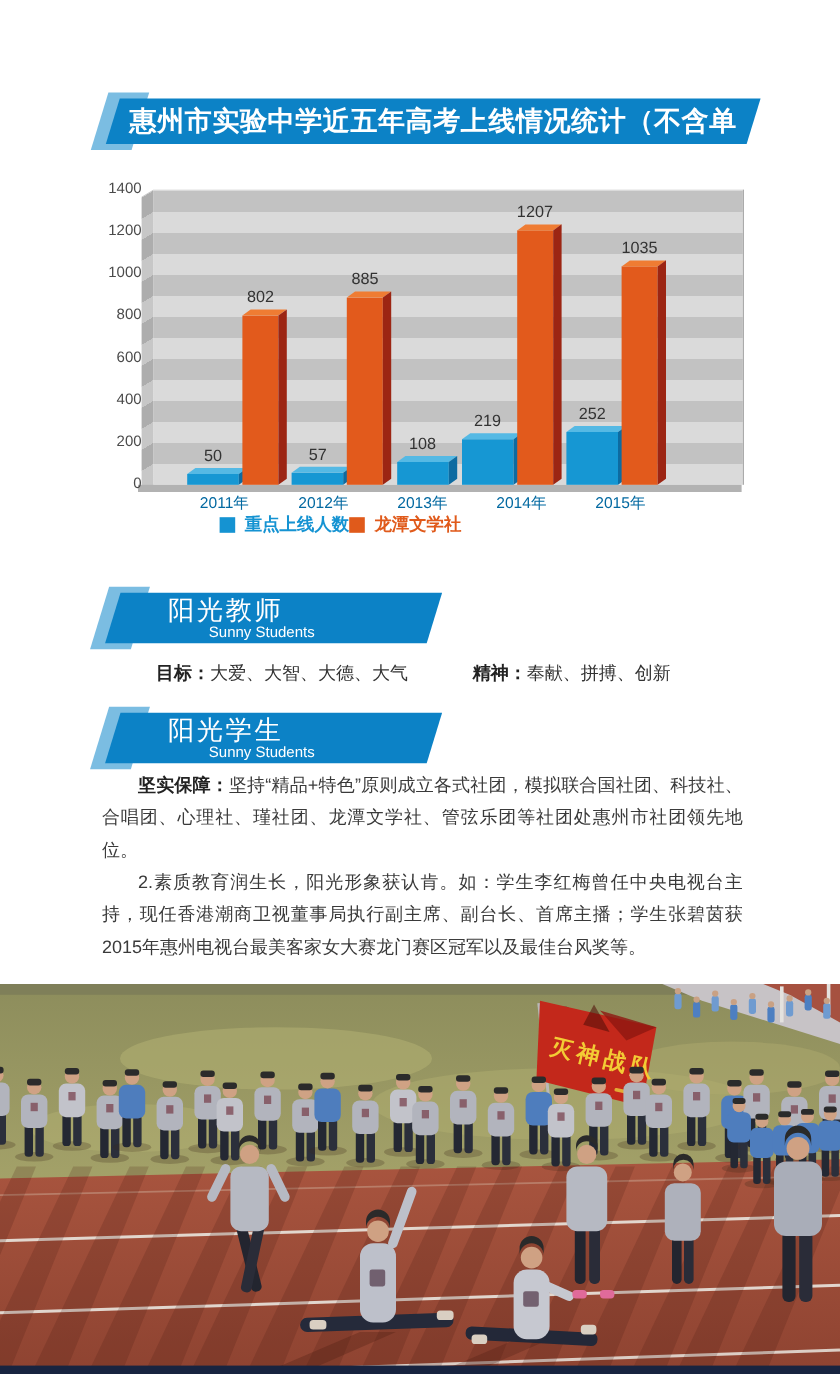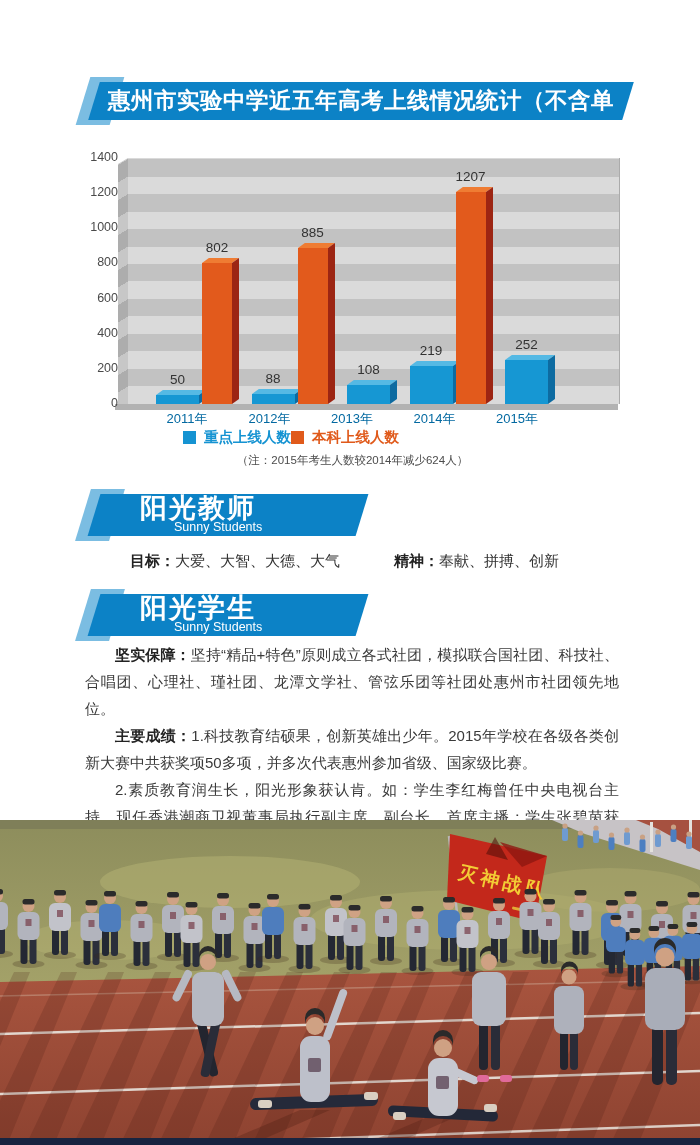--- a/index.html
+++ b/index.html
@@ -13,21 +13,21 @@
   .banner .accent{position:absolute;left:-11px;top:-5px;bottom:-5px;width:34px;
        background:#7bbde2;transform:skewX(-17deg)}
   .banner .bg{position:absolute;inset:0;background:#0c82c6;transform:skewX(-17deg)}
   .banner .txt{position:relative;z-index:2;color:#fff}
   #banner-main{left:94px;top:82px;width:534px;height:38px}
   #banner-main .txt{font-size:22.5px;font-weight:bold;line-height:38px;text-align:center;letter-spacing:.5px}
   .sec-banner{left:94px;width:268px;height:42px}
   #banner-teachers{top:494px}
   #banner-students{top:594px}
   .sec-banner .txt{padding:3px 0 0 46px}
-  .sec-title{font-size:27px;font-weight:bold;line-height:23px;letter-spacing:2px}
+  .sec-title{font-size:22px;font-weight:normal;line-height:23px;letter-spacing:2px}
   .sec-sub{font-size:12.5px;line-height:14px;margin-left:34px}
 
   
   #chart{position:absolute;left:85px;top:150px;width:535px;height:275px}
   #yaxis{position:absolute;left:0;top:8px;width:33px;height:246px}
   .ytick{position:absolute;right:0;width:33px;text-align:right;font-size:12.5px;color:#4a4a4a}
   #wall{position:absolute;left:33px;top:8px;width:10px;height:246px;
        background:repeating-linear-gradient(to top,#c7c7c7 0 17.5px,#adadad 17.5px 35px);
        transform:skewY(-31deg);transform-origin:100% 50%}
   #plot{position:absolute;left:43px;top:8px;width:492px;height:246px;
@@ -103,21 +103,21 @@
             <div class="bar-val" style="bottom: 17px;">50</div>
           </div>
           <div class="bar-wrap bw1">
             <div class="bar s1" style="height: 141px;"></div>
             <div class="bar-val" style="bottom: 149px;">802</div>
           </div>
         </div>
         <div class="bar-group">
           <div class="bar-wrap bw0">
             <div class="bar s0" style="height: 10px;"></div>
-            <div class="bar-val" style="bottom: 18px;">88</div>
+            <div class="bar-val" style="bottom: 18px;">57</div>
           </div>
           <div class="bar-wrap bw1">
             <div class="bar s1" style="height: 156px;"></div>
             <div class="bar-val" style="bottom: 164px;">885</div>
           </div>
         </div>
         <div class="bar-group">
           <div class="bar-wrap bw0">
             <div class="bar s0" style="height: 19px;"></div>
             <div class="bar-val" style="bottom: 27px;">108</div>
@@ -130,42 +130,45 @@
           </div>
           <div class="bar-wrap bw1">
             <div class="bar s1" style="height: 212px;"></div>
             <div class="bar-val" style="bottom: 220px;">1207</div>
           </div>
         </div>
         <div class="bar-group">
           <div class="bar-wrap bw0">
             <div class="bar s0" style="height: 44px;"></div>
             <div class="bar-val" style="bottom: 52px;">252</div>
+          </div>
+          <div class="bar-wrap bw1">
+            <div class="bar s1" style="height: 182px;"></div>
+            <div class="bar-val" style="bottom: 190px;">1035</div>
           </div>
         </div>
       </div>
     <div id="xlabels">
         <div class="xlab">2011年</div>
         <div class="xlab">2012年</div>
         <div class="xlab">2013年</div>
         <div class="xlab">2014年</div>
         <div class="xlab">2015年</div>
       </div>
   </div>
   <div id="legend">
       <div class="legend-item">
         <span class="legend-sw" style="background: rgb(21, 147, 210);"></span>
         <span style="color: rgb(21, 147, 210);">重点上线人数</span>
       </div>
       <div class="legend-item">
         <span class="legend-sw" style="background: rgb(224, 90, 27);"></span>
-        <span style="color: rgb(224, 90, 27);">本科上线人数</span>
+        <span style="color: rgb(224, 90, 27);">龙潭文学社</span>
       </div>
     </div>
-  <div id="chart-note">（注：2015年考生人数较2014年减少624人）</div>
 
   <div class="banner sec-banner" id="banner-teachers">
     <div class="accent"></div>
     <div class="bg"></div>
     <div class="txt">
       <div class="sec-title">阳光教师</div>
       <div class="sec-sub">Sunny Students</div>
     </div>
   </div>
   <div class="trait" id="trait-goal">
@@ -179,21 +182,20 @@
     <div class="accent"></div>
     <div class="bg"></div>
     <div class="txt">
       <div class="sec-title">阳光学生</div>
       <div class="sec-sub">Sunny Students</div>
     </div>
   </div>
 
   <div id="paras">
     <p><b>坚实保障：</b><span>坚持“精品+特色”原则成立各式社团，模拟联合国社团、科技社、合唱团、心理社、瑾社团、龙潭文学社、管弦乐团等社团处惠州市社团领先地位。</span></p>
-    <p><b>主要成绩：</b><span>1.科技教育结硕果，创新英雄出少年。2015年学校在各级各类创新大赛中共获奖项50多项，并多次代表惠州参加省级、国家级比赛。</span></p>
     <p><b></b><span>2.素质教育润生长，阳光形象获认肯。如：学生李红梅曾任中央电视台主持，现任香港潮商卫视董事局执行副主席、副台长、首席主播；学生张碧茵获2015年惠州电视台最美客家女大赛龙门赛区冠军以及最佳台风奖等。</span></p>
   </div>
 
   <div id="photo">
     <svg viewBox="0 0 700 325" width="700" height="325">
       <defs>
         <linearGradient id="grassG" x1="0" y1="0" x2="0" y2="1">
           <stop offset="0" stop-color="#8d8d5c"></stop>
             <stop offset="1" stop-color="#a4a269"></stop>
         </linearGradient>

